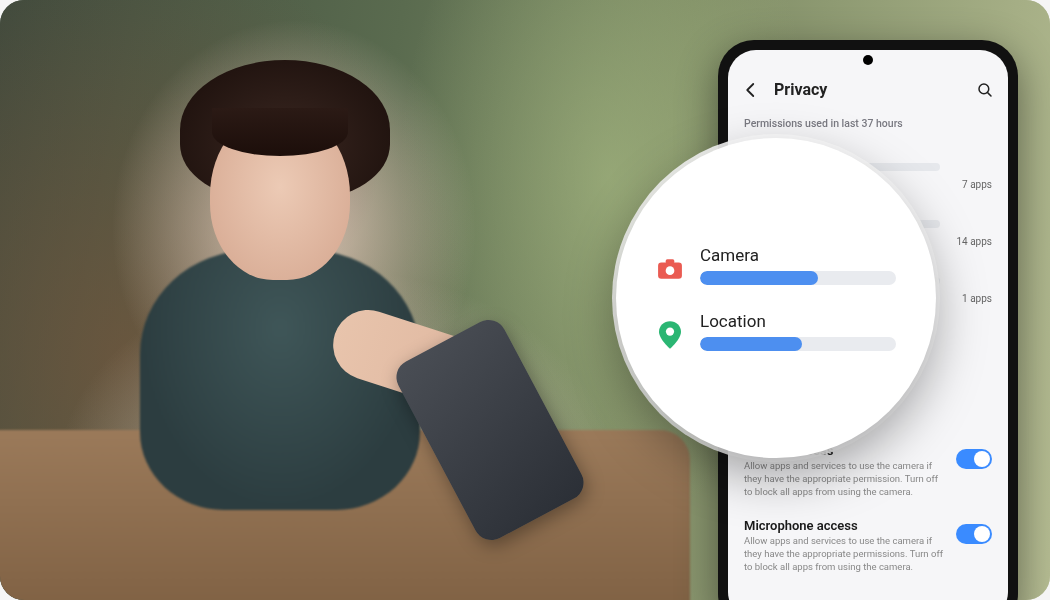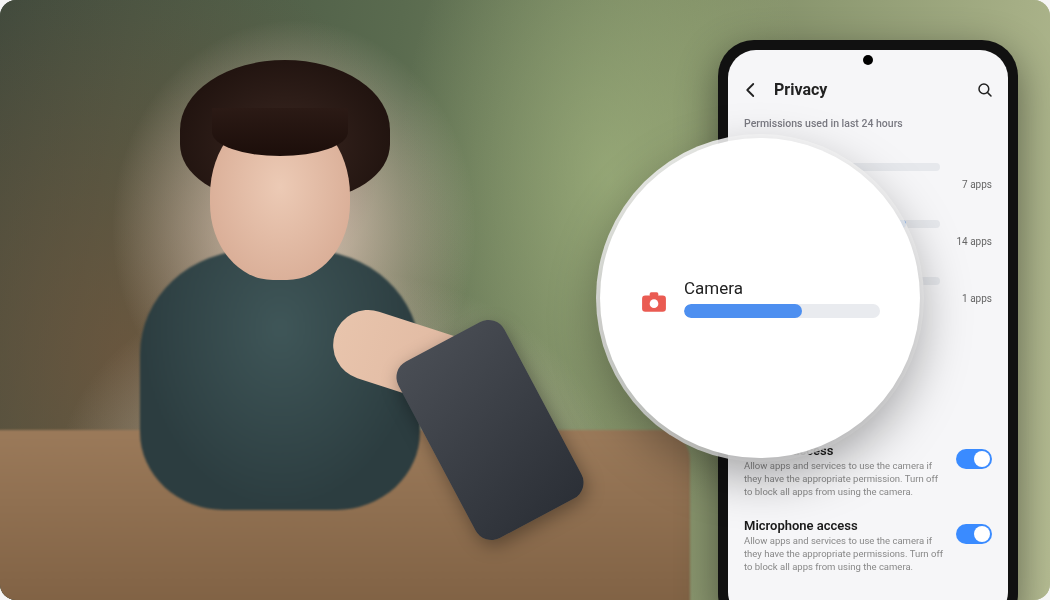--- a/index.html
+++ b/index.html
@@ -7,21 +7,21 @@
     width: 1050px;
     height: 600px;
     font-family: -apple-system, BlinkMacSystemFont, "Segoe UI", Roboto, Arial, sans-serif;
     background: #f5f5f5;
     overflow: hidden;
     position: relative;
   }
   .frame {
     width: 1050px;
     height: 600px;
-    border-radius: 16px;
+    border-radius: 24px;
     overflow: hidden;
     position: relative;
     background: linear-gradient(100deg, #4a5548 0%, #6b7a5c 30%, #8a9670 55%, #c5c8a8 100%);
   }
 
   
   .photo-bg {
     position: absolute;
     inset: 0;
     background:
@@ -198,21 +198,21 @@
     position:absolute;
     right: 2px; top: 2px;
     width: 16px; height: 16px;
     background: #fff;
     border-radius: 50%;
   }
 
   
   .magnifier {
     position: absolute;
-    left: 600px;
+    left: 616px;
     top: 138px;
     width: 320px;
     height: 320px;
     border-radius: 50%;
     background: #fff;
     box-shadow: 0 18px 50px rgba(0,0,0,0.35), 0 0 0 4px rgba(255,255,255,0.9);
     display: flex;
     flex-direction: column;
     justify-content: center;
     padding: 0 40px;
@@ -277,21 +277,21 @@
         </span>
         <span class="title">Privacy</span>
         <span>
           <svg width="18" height="18" viewBox="0 0 24 24">
               <circle cx="10.5" cy="10.5" r="6.5" stroke="#222" stroke-width="2" fill="none"></circle>
               <path d="M20 20l-4.2-4.2" stroke="#222" stroke-width="2" stroke-linecap="round"></path>
             </svg>
         </span>
       </div>
 
-      <div class="section-label">Permissions used in last 24 hours</div>
+      <div class="section-label">Permissions used in last 37 hours</div>
 
       <div class="perm-row">
         <span class="perm-icon">
           <svg width="16" height="14" viewBox="0 0 24 20">
               <rect x="1" y="4" width="22" height="15" rx="3" fill="#ea5b52"></rect>
               <circle cx="12" cy="11.5" r="4" fill="#fff"></circle>
               <rect x="8" y="1" width="8" height="4" rx="1.5" fill="#ea5b52"></rect>
             </svg>
         </span>
         <div class="bar-track">
@@ -359,15 +359,29 @@
             <rect x="8" y="1" width="8" height="4" rx="1.5" fill="#ea5b52"></rect>
           </svg>
       </span>
       <div class="mag-col">
         <div class="mag-label">Camera</div>
         <div class="mag-bar-track">
             <div class="mag-bar-fill" style="width:60%"></div>
           </div>
       </div>
     </div>
+    <div class="mag-row">
+      <span class="mag-icon">
+        <svg width="22" height="28" viewBox="0 0 16 20">
+            <path d="M8 0C3.6 0 0 3.4 0 7.6 0 13 8 20 8 20s8-7 8-12.4C16 3.4 12.4 0 8 0z" fill="#2bb673"></path>
+            <circle cx="8" cy="7.5" r="3" fill="#fff"></circle>
+          </svg>
+      </span>
+      <div class="mag-col">
+        <div class="mag-label">Location</div>
+        <div class="mag-bar-track">
+            <div class="mag-bar-fill" style="width:52%"></div>
+          </div>
+      </div>
+    </div>
   </div>
 
 </div>
 
 </body></html>

